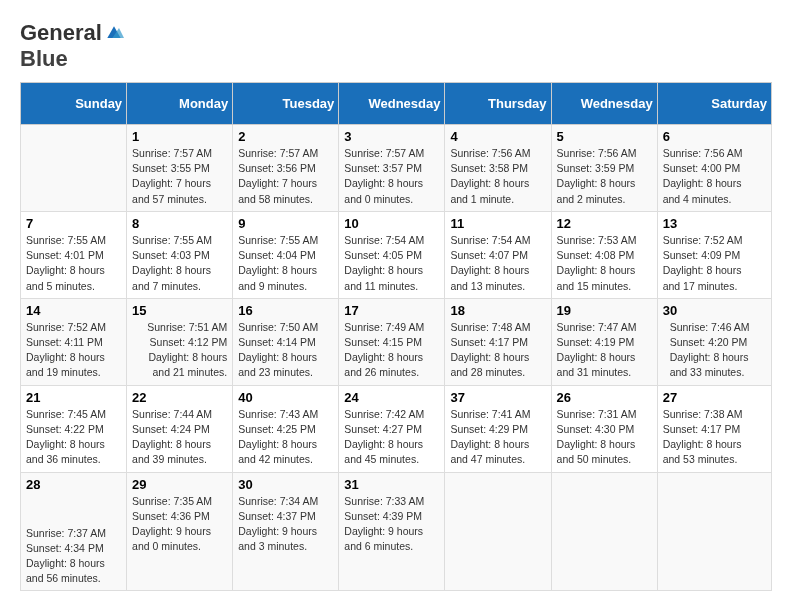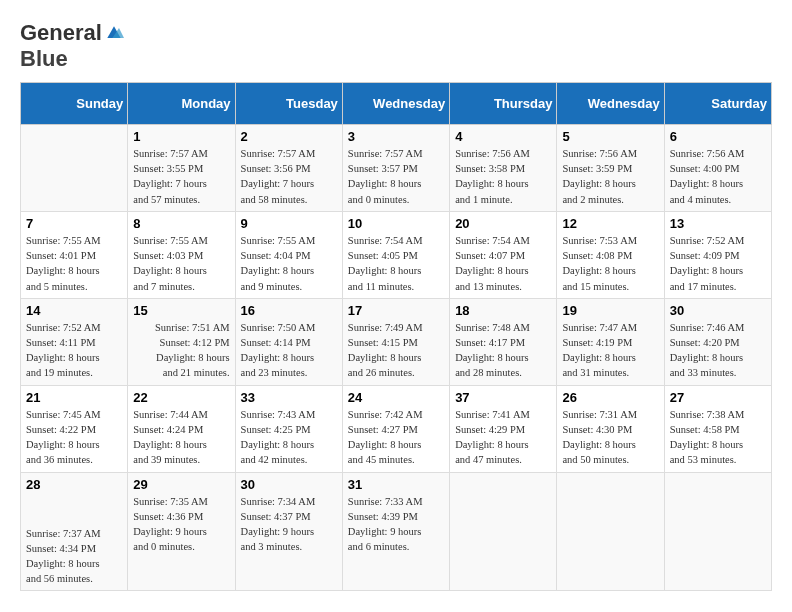--- a/index.html
+++ b/index.html
@@ -80,21 +80,20 @@
     .day-num {
       font-weight: bold;
       font-size: 13px;
       display: block;
       margin-bottom: 2px;
     }
     .day-info {
       font-size: 10.5px;
       color: #333;
       line-height: 1.45;
-      font-family: Liberation Serif, serif;
     }
   </style>
 </head>
 <body>
 
 <div class="header">
   <div class="logo">
     <div class="logo-text">
       <span class="logo-general">General</span>
       <svg class="logo-icon" viewBox="0 0 24 24" fill="#1a6fba">
@@ -187,21 +186,21 @@
 and 9 minutes.</div>
         </td>
         <td>
           <span class="day-num">10</span>
           <div class="day-info" style="white-space: pre-line;">Sunrise: 7:54 AM
 Sunset: 4:05 PM
 Daylight: 8 hours
 and 11 minutes.</div>
         </td>
         <td>
-          <span class="day-num">20</span>
+          <span class="day-num">11</span>
           <div class="day-info" style="white-space: pre-line;">Sunrise: 7:54 AM
 Sunset: 4:07 PM
 Daylight: 8 hours
 and 13 minutes.</div>
         </td>
         <td>
           <span class="day-num">12</span>
           <div class="day-info" style="white-space: pre-line;">Sunrise: 7:53 AM
 Sunset: 4:08 PM
 Daylight: 8 hours
@@ -253,21 +252,21 @@
         </td>
         <td>
           <span class="day-num">19</span>
           <div class="day-info" style="white-space: pre-line;">Sunrise: 7:47 AM
 Sunset: 4:19 PM
 Daylight: 8 hours
 and 31 minutes.</div>
         </td>
         <td>
           <span class="day-num">30</span>
-          <div class="day-info" style="white-space: pre-line;">Sunrise: 7:46 AM
+          <div class="day-info" style="white-space: pre-line; margin-left: 7px;">Sunrise: 7:46 AM
 Sunset: 4:20 PM
 Daylight: 8 hours
 and 33 minutes.</div>
         </td>
       </tr>
       <tr>
         <td>
           <span class="day-num">21</span>
           <div class="day-info" style="white-space: pre-line;">Sunrise: 7:45 AM
 Sunset: 4:22 PM
@@ -275,21 +274,21 @@
 and 36 minutes.</div>
         </td>
         <td>
           <span class="day-num">22</span>
           <div class="day-info" style="white-space: pre-line;">Sunrise: 7:44 AM
 Sunset: 4:24 PM
 Daylight: 8 hours
 and 39 minutes.</div>
         </td>
         <td>
-          <span class="day-num">33</span>
+          <span class="day-num">40</span>
           <div class="day-info" style="white-space: pre-line;">Sunrise: 7:43 AM
 Sunset: 4:25 PM
 Daylight: 8 hours
 and 42 minutes.</div>
         </td>
         <td>
           <span class="day-num">24</span>
           <div class="day-info" style="white-space: pre-line;">Sunrise: 7:42 AM
 Sunset: 4:27 PM
 Daylight: 8 hours
@@ -305,21 +304,21 @@
         <td>
           <span class="day-num">26</span>
           <div class="day-info" style="white-space: pre-line;">Sunrise: 7:31 AM
 Sunset: 4:30 PM
 Daylight: 8 hours
 and 50 minutes.</div>
         </td>
         <td>
           <span class="day-num">27</span>
           <div class="day-info" style="white-space: pre-line;">Sunrise: 7:38 AM
-Sunset: 4:58 PM
+Sunset: 4:17 PM
 Daylight: 8 hours
 and 53 minutes.</div>
         </td>
       </tr>
       <tr>
         <td>
           <span class="day-num">28</span>
           <div class="day-info" style="white-space: pre-line; margin-top: 34px;">Sunrise: 7:37 AM
 Sunset: 4:34 PM
 Daylight: 8 hours

